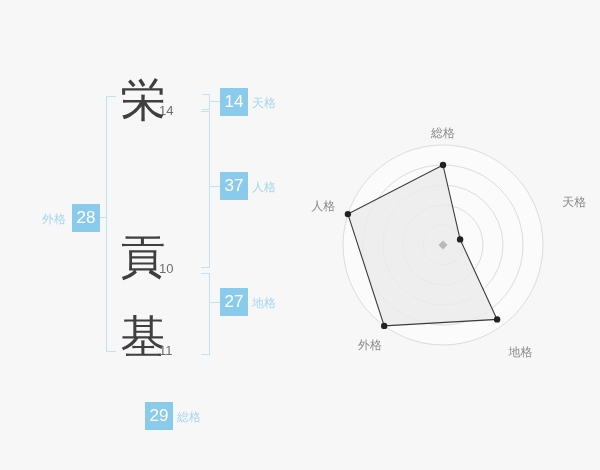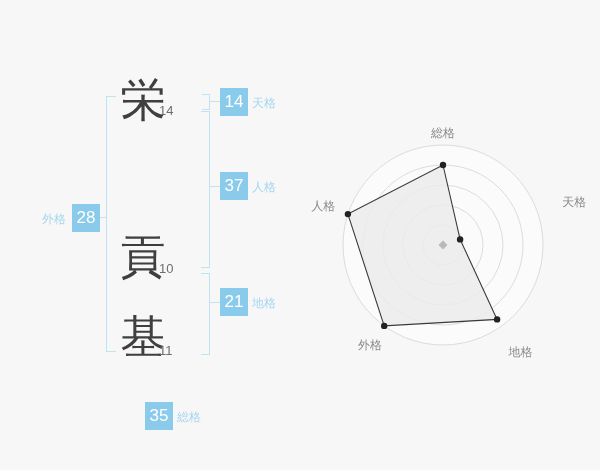--- a/index.html
+++ b/index.html
@@ -50,27 +50,27 @@
 
     <div class="bracket b-right" style="left:201px; top:273px; width:9px; height:82px"></div>
     <div class="stub" style="left:210px; top:302px; width:10px"></div>
 
     <div class="badge" style="left:220px; top:88px">14</div>
     <span class="kaku-label" style="left:252px; top:95px">天格</span>
 
     <div class="badge" style="left:220px; top:172px">37</div>
     <span class="kaku-label" style="left:252px; top:179px">人格</span>
 
-    <div class="badge" style="left:220px; top:288px">21</div>
+    <div class="badge" style="left:220px; top:288px">27</div>
     <span class="kaku-label" style="left:252px; top:295px">地格</span>
 
     <div class="badge" style="left:72px; top:204px">28</div>
     <span class="kaku-label" style="left:42px; top:211px">外格</span>
 
-    <div class="badge" style="left:145px; top:402px">35</div>
+    <div class="badge" style="left:145px; top:402px">29</div>
     <span class="kaku-label" style="left:177px; top:409px">総格</span>
   </div>
 
   <div class="radar-wrap">
     <svg id="radar-svg" width="300" height="280" viewBox="0 0 300 280">
         <circle cx="150" cy="142" r="100" fill="#fbfbfb" stroke="none"></circle>
         <circle cx="150" cy="142" r="20" fill="none" stroke="#dcdcdc" stroke-width="1"></circle>
         <circle cx="150" cy="142" r="40" fill="none" stroke="#dcdcdc" stroke-width="1"></circle>
         <circle cx="150" cy="142" r="60" fill="none" stroke="#dcdcdc" stroke-width="1"></circle>
         <circle cx="150" cy="142" r="80" fill="none" stroke="#dcdcdc" stroke-width="1"></circle>

